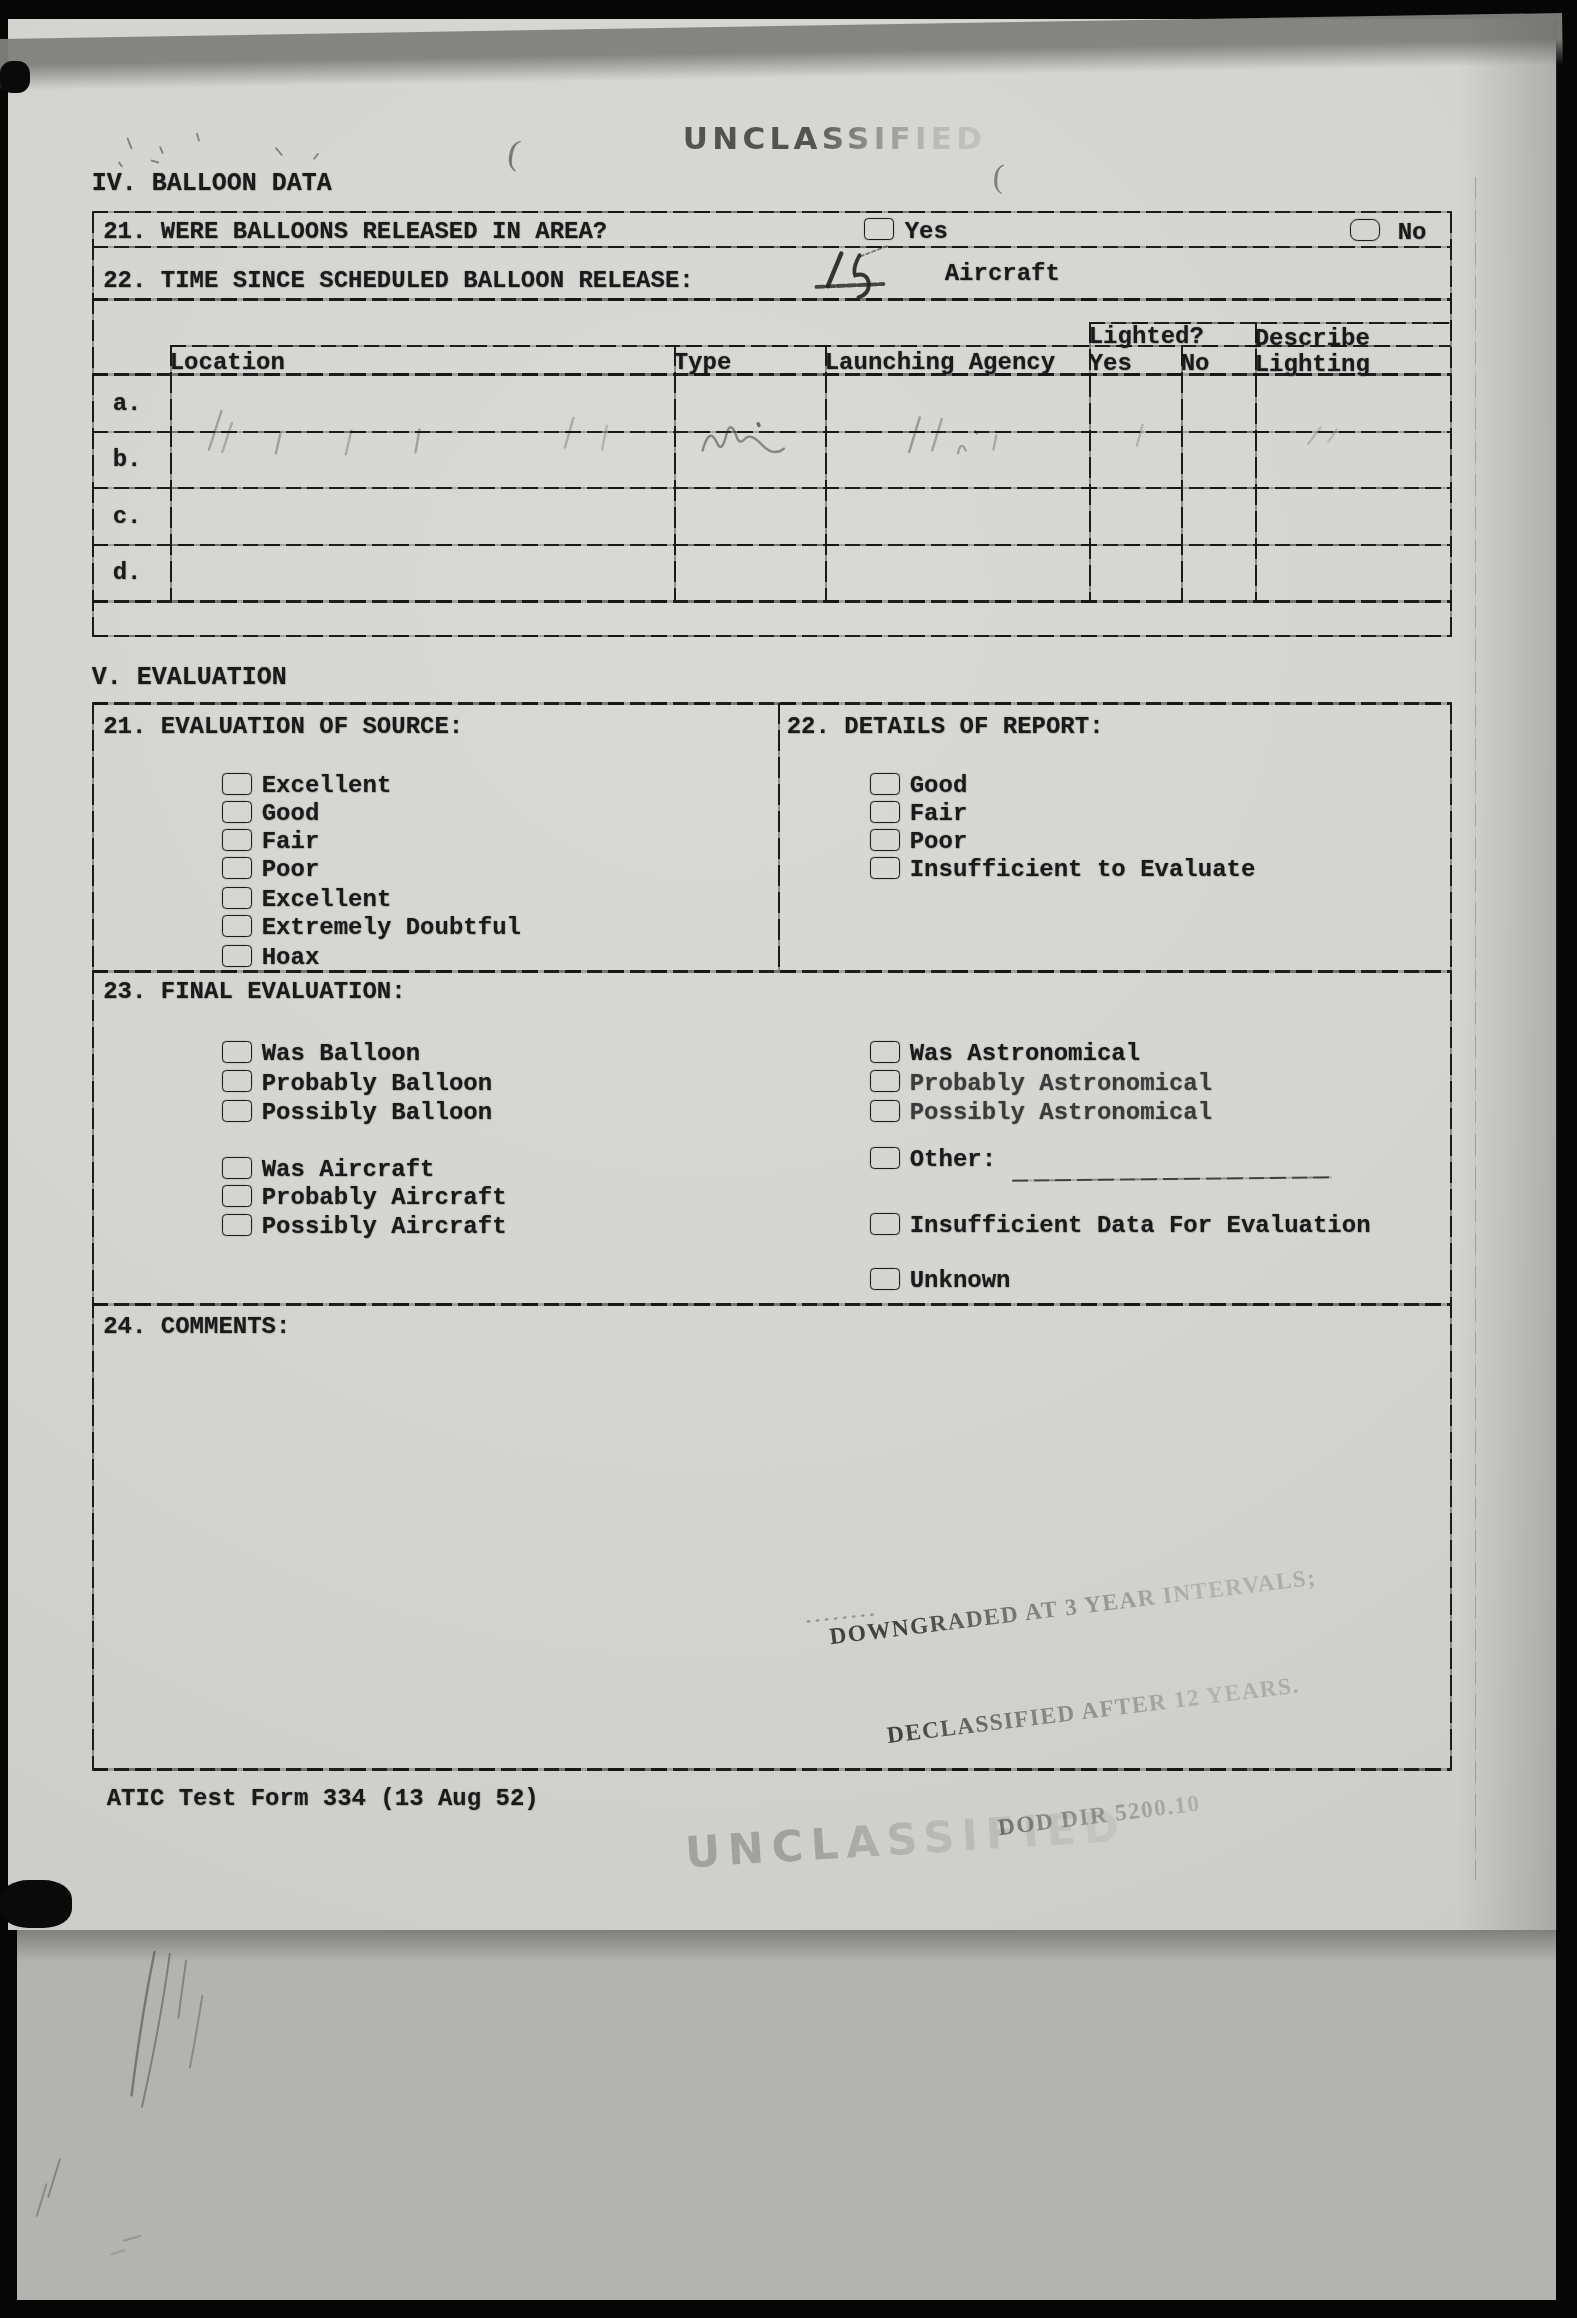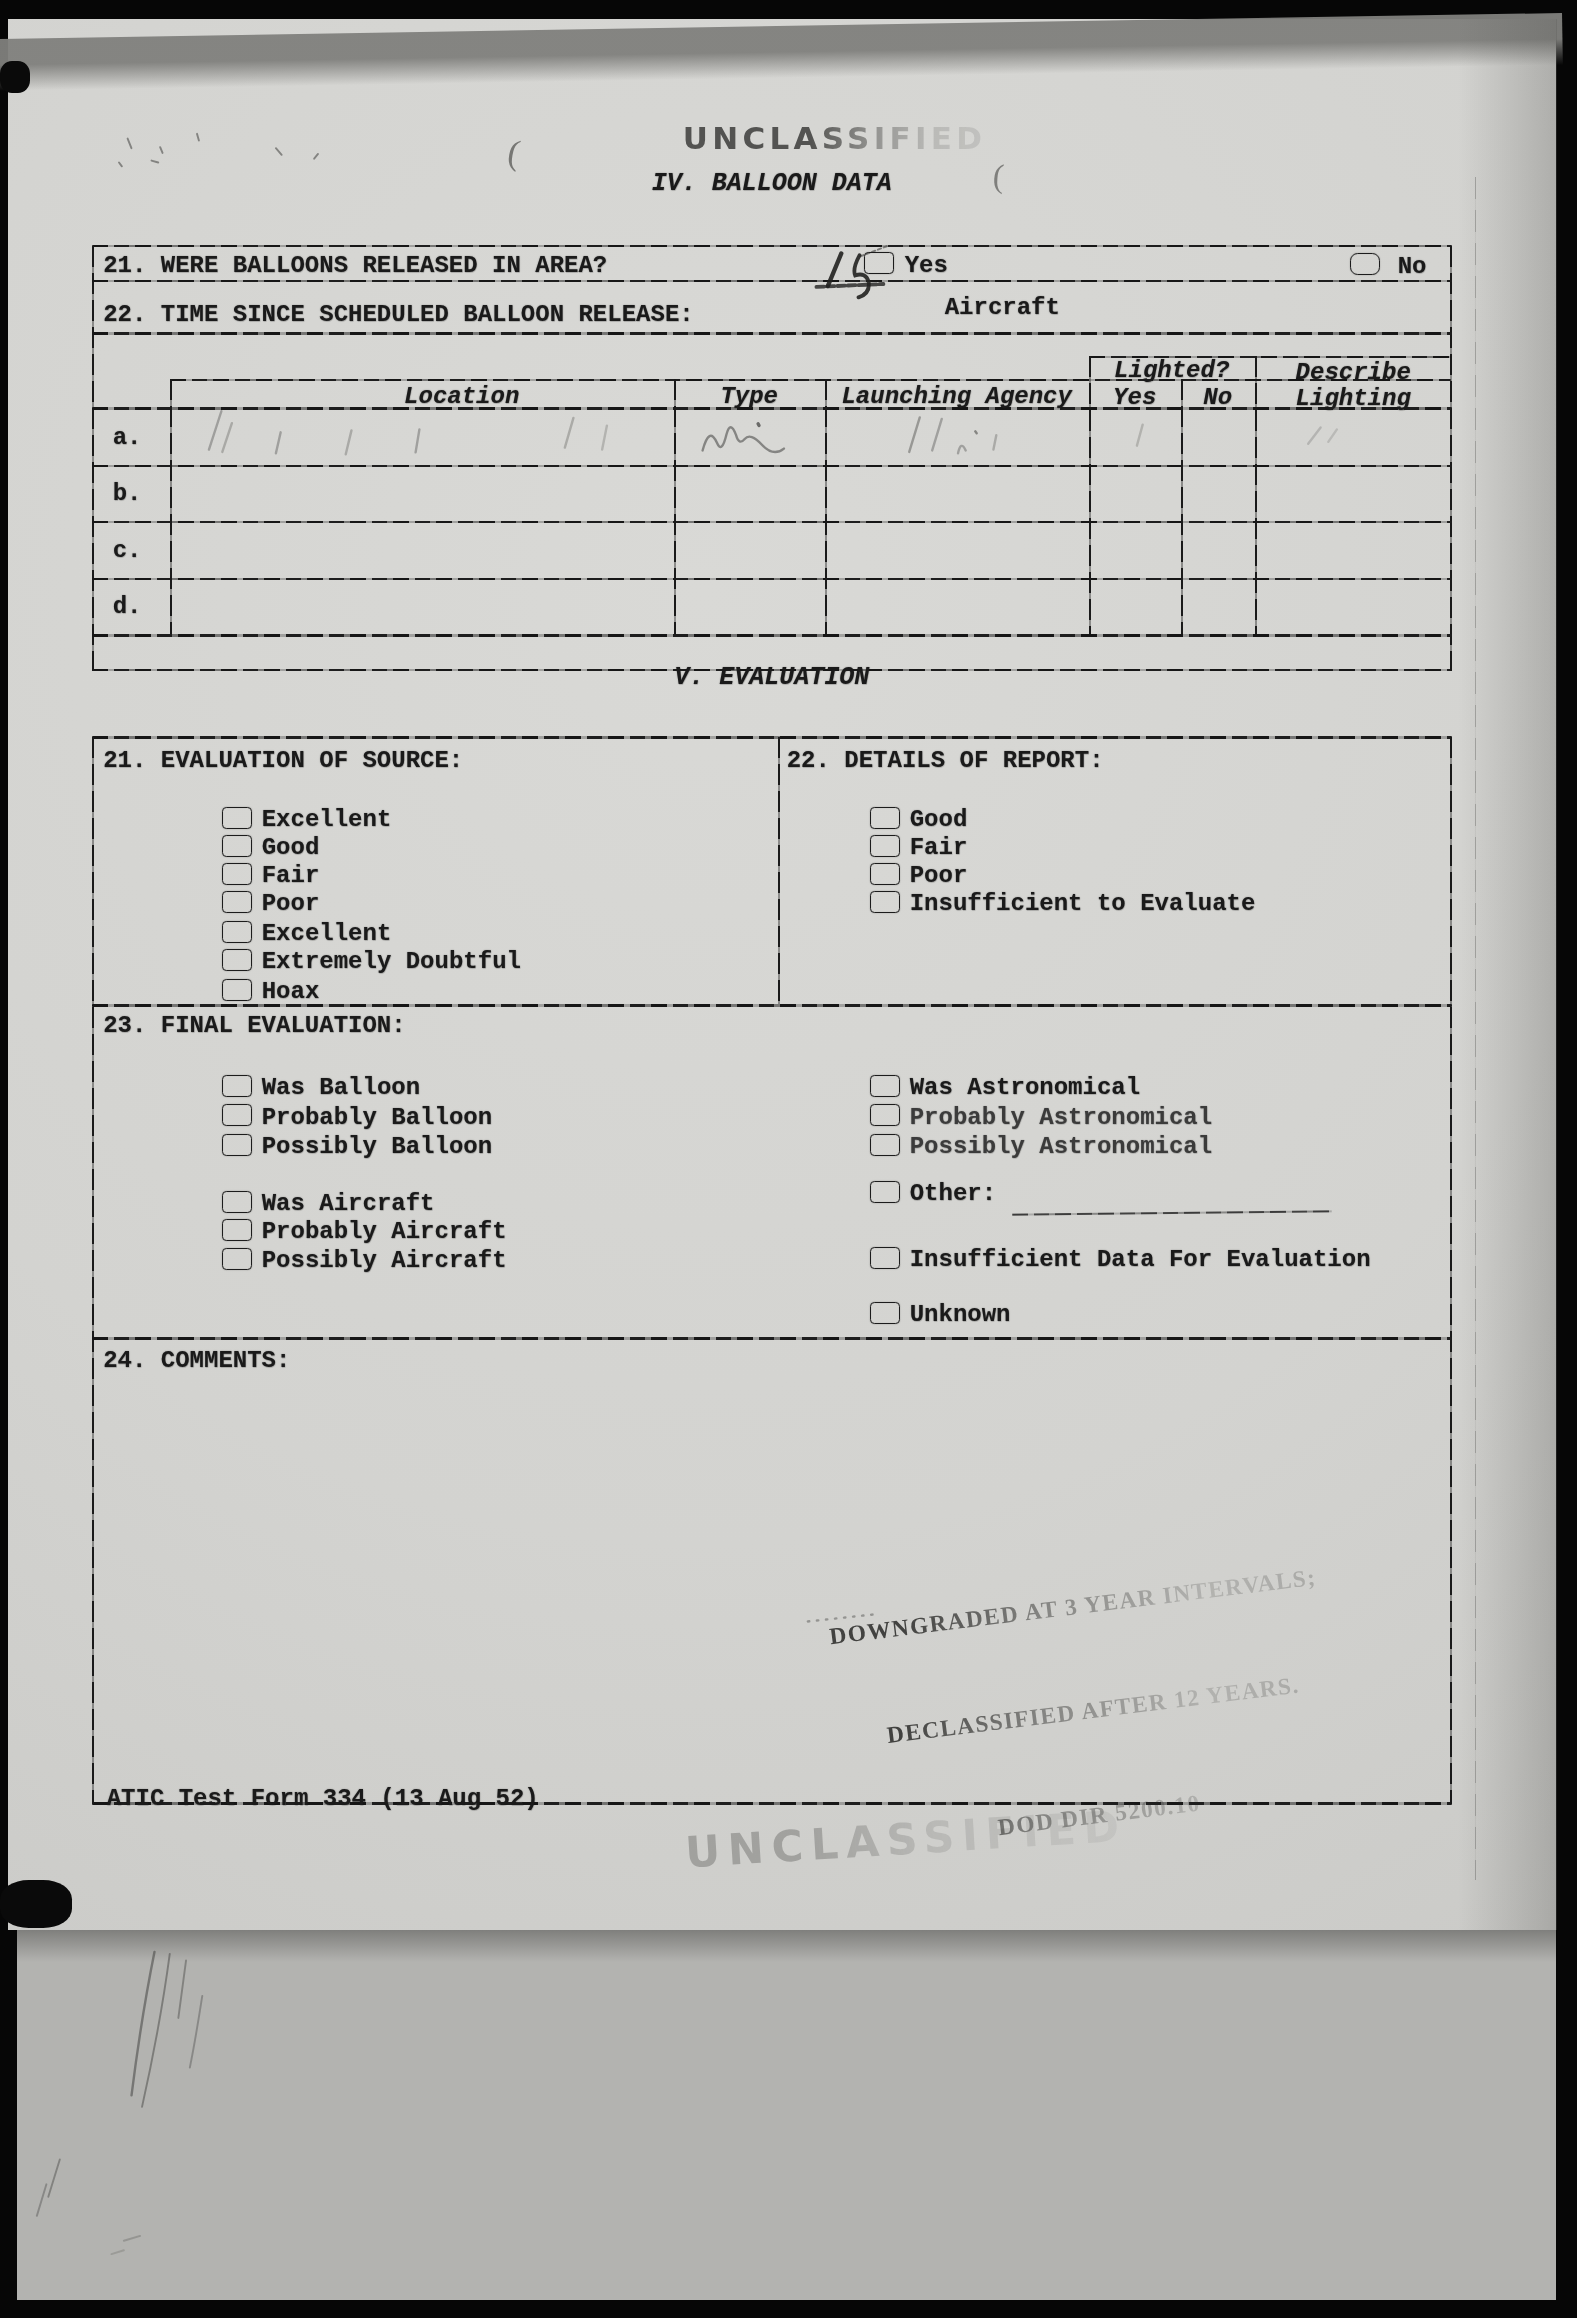--- a/index.html
+++ b/index.html
@@ -13,29 +13,29 @@
   .top-shade{position:absolute;right:-6.7px;top:-5.7px;width:1579px;height:52px;
          transform:rotate(-.95deg);transform-origin:top right;
          background:linear-gradient(rgba(128,128,125,.95) 0 50%,rgba(128,128,125,0) 100%);pointer-events:none;}
   .right-shade{position:absolute;left:1450px;top:0;width:99px;height:100%;
          background:linear-gradient(90deg,rgba(0,0,0,0),rgba(88,88,85,.30));pointer-events:none;}
   .fold{position:absolute;left:1467px;top:158px;width:1.4px;height:1703px;
          background:repeating-linear-gradient(180deg,rgba(70,70,68,.34) 0 22px,rgba(70,70,68,.08) 22px 33px);}
   .blob{position:absolute;background:#0a0a0a;border-radius:40%;z-index:3;}
   .t{position:absolute;font-weight:700;font-size:24px;line-height:27px;color:#1a1a1a;white-space:pre;
      text-shadow:0 0 1.4px rgba(25,25,25,.45),0.5px 0.5px 0 rgba(25,25,25,.14);}
-  .ctr{text-align:center;font-style:italic;}
+  .ctr{text-align:left;}
   .hl{position:absolute;height:2.4px;border-radius:1px;filter:blur(0.2px);
       background:repeating-linear-gradient(90deg,#161616 0 16.3px,rgba(22,22,22,.28) 16.3px 22px,#1e1e1e 22px 37px,rgba(22,22,22,.5) 37px 43px);}
   .hl.thick{height:3.3px;}
   .vl{position:absolute;width:1.9px;filter:blur(0.1px);
       background:repeating-linear-gradient(180deg,#1a1a1a 0 21px,rgba(26,26,26,.4) 21px 27px);}
   .cb{position:absolute;width:28px;height:20px;border:1.9px solid #1c1c1c;border-radius:4.3px;
       box-shadow:0 0 1.4px rgba(0,0,0,.35), inset 0 0 1px rgba(0,0,0,.3);}
-  .bbox,.ebox{position:absolute;left:84px;width:1360px;margin-top:34px;}
+  .bbox,.ebox{position:absolute;left:84px;width:1360px;}
   .stamp{position:absolute;font-family:"DejaVu Sans",sans-serif;font-weight:700;color:#2e2e2c;}
   .stamp.top{left:675px;top:101px;font-size:31px;letter-spacing:4.3px;opacity:.82;
       -webkit-mask-image:linear-gradient(90deg,rgba(0,0,0,.95) 0 42%,rgba(0,0,0,.5) 62%,rgba(0,0,0,.2) 82%,rgba(0,0,0,.14) 100%);
       mask-image:linear-gradient(90deg,rgba(0,0,0,.95) 0 42%,rgba(0,0,0,.5) 62%,rgba(0,0,0,.2) 82%,rgba(0,0,0,.14) 100%);}
   .stamp.bottom{left:677px;top:1795px;font-size:43px;letter-spacing:7.7px;opacity:.34;transform:rotate(-3.5deg);color:#3c3c3a;
       -webkit-mask-image:linear-gradient(90deg,rgba(0,0,0,.9) 0 28%,rgba(0,0,0,.45) 55%,rgba(0,0,0,.2) 100%);
       mask-image:linear-gradient(90deg,rgba(0,0,0,.9) 0 28%,rgba(0,0,0,.45) 55%,rgba(0,0,0,.2) 100%);}
   .declass{position:absolute;left:811px;top:1531px;transform:rotate(-7deg);transform-origin:left top;
       font-family:"Liberation Serif","DejaVu Serif",serif;font-weight:700;font-size:23.4px;line-height:35px;
       color:#262624;letter-spacing:1.4px;white-space:pre;opacity:.88;

